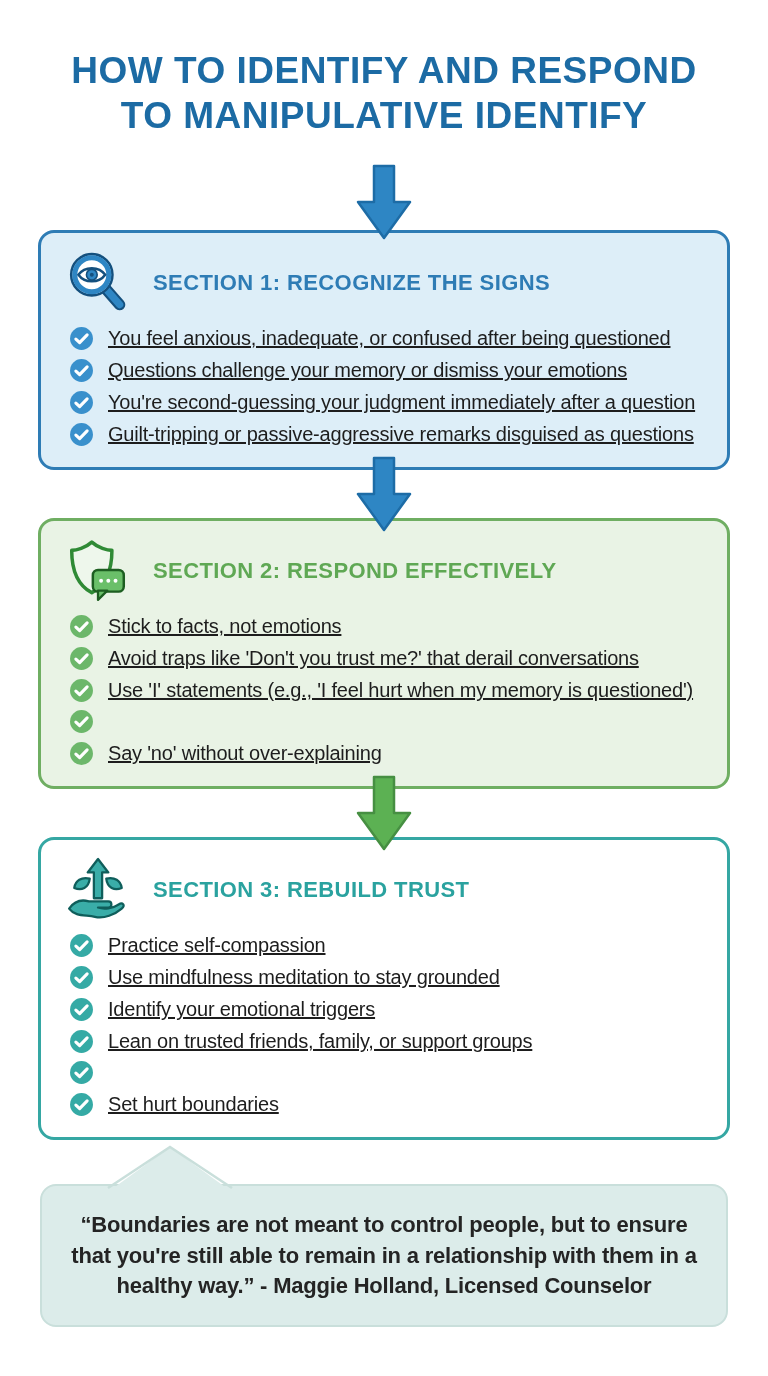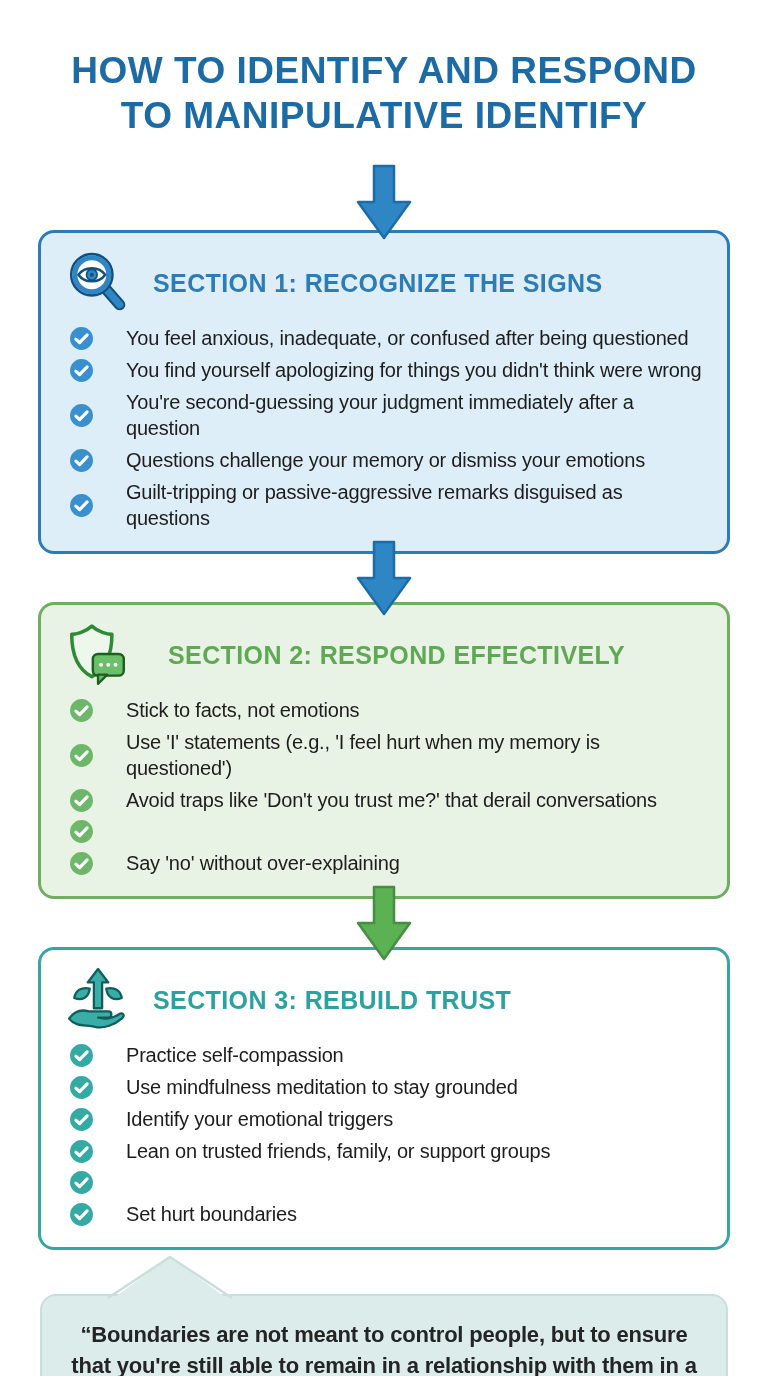--- a/index.html
+++ b/index.html
@@ -19,29 +19,29 @@
   .arrow-mid{margin-top:-14px;margin-bottom:-16px;}
   
   .card{
     margin:0 38px;border-radius:16px;border:3px solid;position:relative;
     padding:14px 20px 12px;box-sizing:border-box;z-index:1;
   }
   .card-blue{background:#ddeef8;border-color:#2e7cb5;}
   .card-green{background:#e9f3e5;border-color:#6fae62;}
   .card-teal{background:#ffffff;border-color:#35a7a3;text-align:right;}
   .card-head{display:flex;align-items:center;gap:22px;margin:2px 0 8px 4px;}
-  .card-head h2{margin:0;font-size:25px;font-weight:bold;letter-spacing:.4px;}
+  .card-head h2{margin:0;font-size:22px;font-weight:bold;letter-spacing:.4px;}
   .card-blue  h2{color:#2e7cb5;}
-  .card-green h2{color:#5fa854;margin-left:15px;}
+  .card-green h2{color:#5fa854;}
   .card-teal  h2{color:#2aa29f;}
   .sec-icon{flex:0 0 auto;}
   ul.checklist{list-style:none;margin:0;padding:0 0 2px 8px;}
   ul.checklist li{
-    display:flex;align-items:center;gap:32px;margin:6px 0;
-    font-size:20px;letter-spacing:-0.2px;color:#1d1d1d;line-height:1.3;
+    display:flex;align-items:center;gap:14px;margin:6px 0;
+    font-size:20px;letter-spacing:-0.2px;color:#1d1d1d;line-height:1.3;text-decoration:underline;
   }
   .chk{flex:0 0 auto;display:block;}
   
   .quote-wrap{position:relative;margin:44px 40px 0;}
   .quote-box{
     background:#dcecea;border:2px solid #c9dfdb;border-radius:16px;
     padding:24px 26px;text-align:center;font-weight:bold;
     font-size:22px;line-height:1.38;color:#242424;letter-spacing:-0.2px;
   }
   .quote-tail{position:absolute;top:-42px;left:66px;z-index:2;}
@@ -76,35 +76,28 @@
             <circle cx="12" cy="12" r="11" fill="#3990cc"></circle>
             <path d="M6.6 12.6 L10.2 16 L17.4 8.6" fill="none" stroke="#ffffff" stroke-width="3" stroke-linecap="round" stroke-linejoin="round"></path>
           </svg>
         <span>You feel anxious, inadequate, or confused after being questioned</span>
         </li>
       <li>
         <svg class="chk" width="25" height="25" viewBox="0 0 24 24">
             <circle cx="12" cy="12" r="11" fill="#3990cc"></circle>
             <path d="M6.6 12.6 L10.2 16 L17.4 8.6" fill="none" stroke="#ffffff" stroke-width="3" stroke-linecap="round" stroke-linejoin="round"></path>
           </svg>
-        <span>You find yourself apologizing for things you didn't think were wrong</span>
+        <span>Questions challenge your memory or dismiss your emotions</span>
         </li>
       <li>
         <svg class="chk" width="25" height="25" viewBox="0 0 24 24">
             <circle cx="12" cy="12" r="11" fill="#3990cc"></circle>
             <path d="M6.6 12.6 L10.2 16 L17.4 8.6" fill="none" stroke="#ffffff" stroke-width="3" stroke-linecap="round" stroke-linejoin="round"></path>
           </svg>
         <span>You're second-guessing your judgment immediately after a question</span>
-        </li>
-      <li>
-        <svg class="chk" width="25" height="25" viewBox="0 0 24 24">
-            <circle cx="12" cy="12" r="11" fill="#3990cc"></circle>
-            <path d="M6.6 12.6 L10.2 16 L17.4 8.6" fill="none" stroke="#ffffff" stroke-width="3" stroke-linecap="round" stroke-linejoin="round"></path>
-          </svg>
-        <span>Questions challenge your memory or dismiss your emotions</span>
         </li>
       <li>
         <svg class="chk" width="25" height="25" viewBox="0 0 24 24">
             <circle cx="12" cy="12" r="11" fill="#3990cc"></circle>
             <path d="M6.6 12.6 L10.2 16 L17.4 8.6" fill="none" stroke="#ffffff" stroke-width="3" stroke-linecap="round" stroke-linejoin="round"></path>
           </svg>
         <span>Guilt-tripping or passive-aggressive remarks disguised as questions</span>
         </li>
     </ul>
   </section>
@@ -131,28 +124,28 @@
             <circle cx="12" cy="12" r="11" fill="#6cb76a"></circle>
             <path d="M6.6 12.6 L10.2 16 L17.4 8.6" fill="none" stroke="#ffffff" stroke-width="3" stroke-linecap="round" stroke-linejoin="round"></path>
           </svg>
         <span>Stick to facts, not emotions</span>
         </li>
       <li>
         <svg class="chk" width="25" height="25" viewBox="0 0 24 24">
             <circle cx="12" cy="12" r="11" fill="#6cb76a"></circle>
             <path d="M6.6 12.6 L10.2 16 L17.4 8.6" fill="none" stroke="#ffffff" stroke-width="3" stroke-linecap="round" stroke-linejoin="round"></path>
           </svg>
+        <span>Avoid traps like 'Don't you trust me?' that derail conversations</span>
+        </li>
+      <li>
+        <svg class="chk" width="25" height="25" viewBox="0 0 24 24">
+            <circle cx="12" cy="12" r="11" fill="#6cb76a"></circle>
+            <path d="M6.6 12.6 L10.2 16 L17.4 8.6" fill="none" stroke="#ffffff" stroke-width="3" stroke-linecap="round" stroke-linejoin="round"></path>
+          </svg>
         <span>Use 'I' statements (e.g., 'I feel hurt when my memory is questioned')</span>
-        </li>
-      <li>
-        <svg class="chk" width="25" height="25" viewBox="0 0 24 24">
-            <circle cx="12" cy="12" r="11" fill="#6cb76a"></circle>
-            <path d="M6.6 12.6 L10.2 16 L17.4 8.6" fill="none" stroke="#ffffff" stroke-width="3" stroke-linecap="round" stroke-linejoin="round"></path>
-          </svg>
-        <span>Avoid traps like 'Don't you trust me?' that derail conversations</span>
         </li>
       <li>
         <svg class="chk" width="25" height="25" viewBox="0 0 24 24">
             <circle cx="12" cy="12" r="11" fill="#6cb76a"></circle>
             <path d="M6.6 12.6 L10.2 16 L17.4 8.6" fill="none" stroke="#ffffff" stroke-width="3" stroke-linecap="round" stroke-linejoin="round"></path>
           </svg>
         </li>
       <li>
         <svg class="chk" width="25" height="25" viewBox="0 0 24 24">
             <circle cx="12" cy="12" r="11" fill="#6cb76a"></circle>

